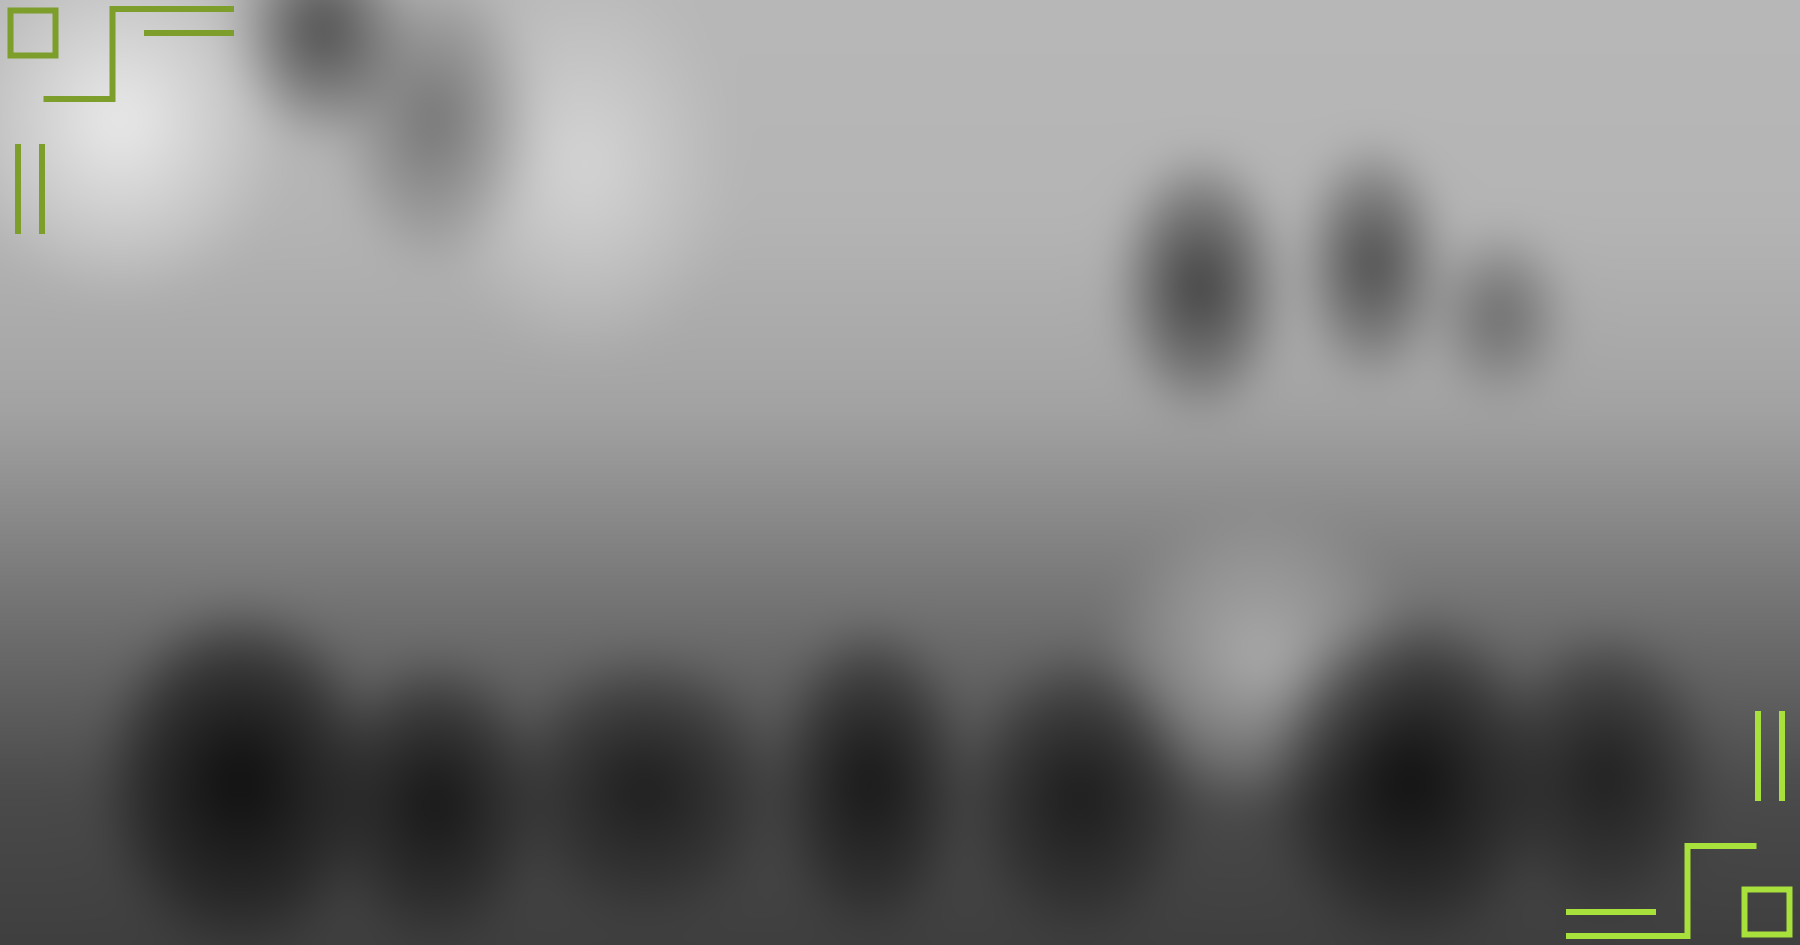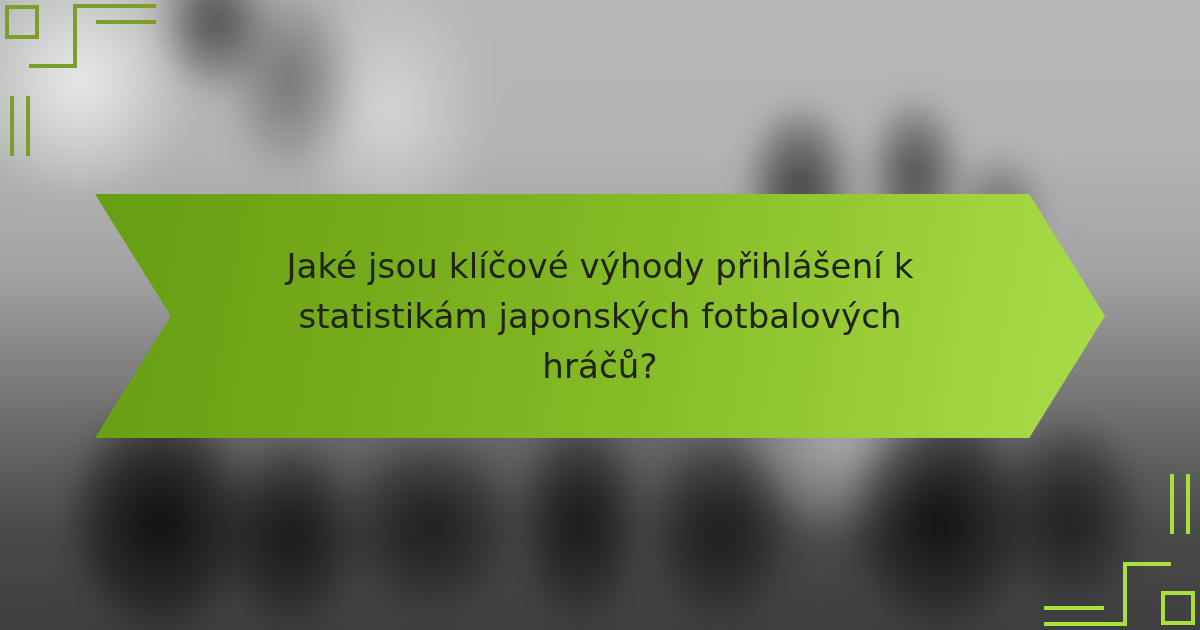--- a/index.html
+++ b/index.html
@@ -109,17 +109,14 @@
       <g fill="none" stroke="#a8e03c" stroke-width="4">
         <rect x="7" y="7" width="30" height="30"></rect>
         <polyline points="29,66 75,66 75,6 156,6"></polyline>
         <polyline points="96,22 156,22"></polyline>
         <polyline points="12,96 12,156"></polyline>
         <polyline points="28,96 28,156"></polyline>
       </g>
     </svg>
   </div>
 
-  <div class="banner">
-    <div class="banner-text">Jaké jsou klíčové výhody přihlášení k statistikám japonských fotbalových hráčů?</div>
-  </div>
 
 </div>
 
 </body></html>

